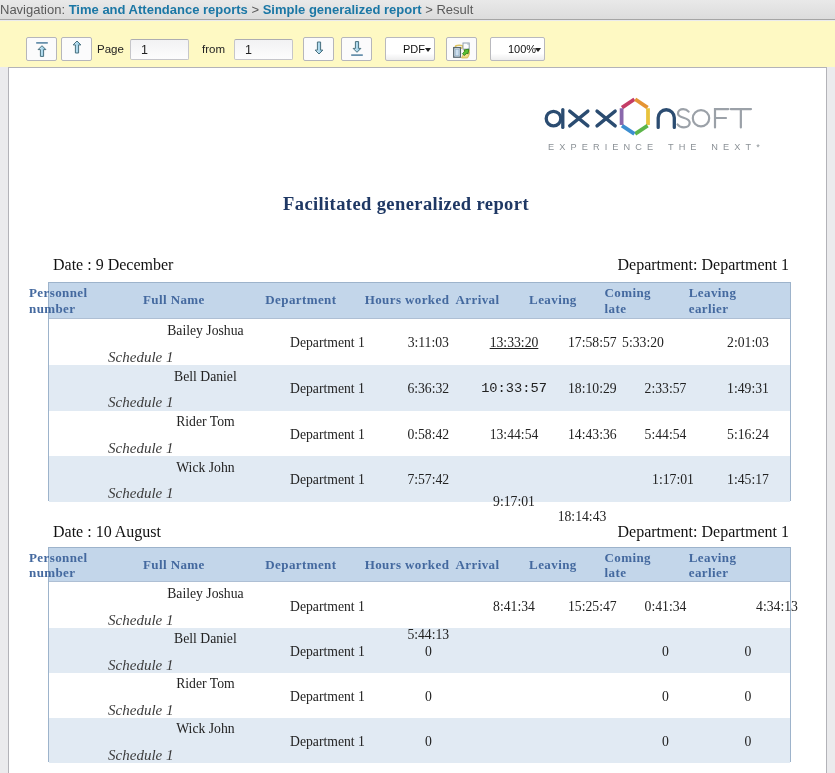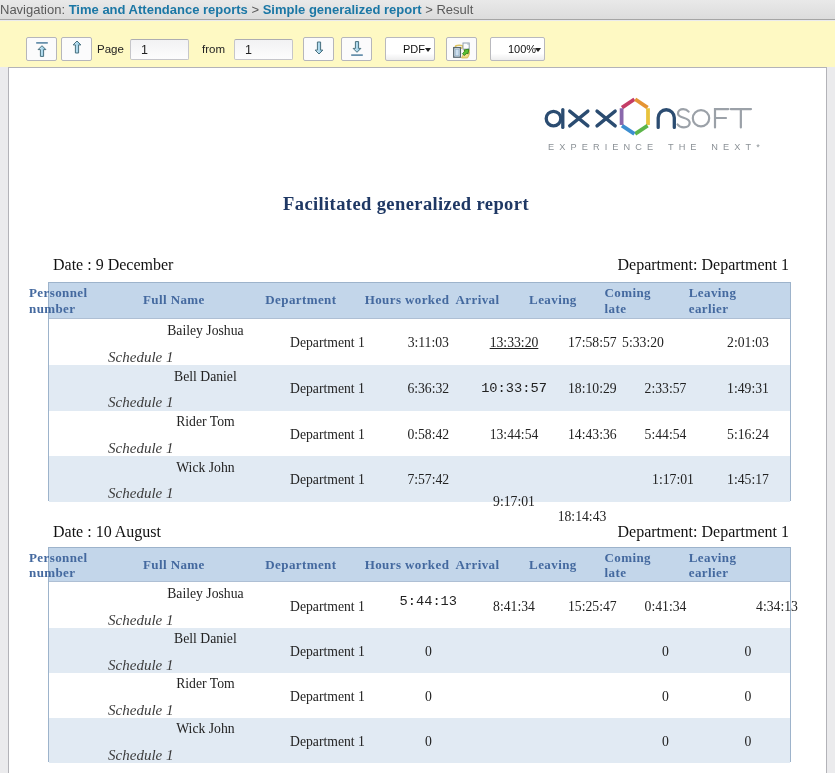--- a/index.html
+++ b/index.html
@@ -213,21 +213,21 @@
   <div class="hl" style="left:134.0px; top:488.8px; width:120px;">Full Name</div>
   <div class="hl" style="left:256.3px; top:488.8px; width:120px;">Department</div>
   <div class="hl" style="left:355.7px; top:488.8px; width:120px;">Hours worked</div>
   <div class="hl" style="left:446.5px; top:488.8px; width:120px;">Arrival</div>
   <div class="hl" style="left:520.1px; top:488.8px; width:120px;">Leaving</div>
   <div class="hl" style="left:595.5px; top:481.6px; width:120px;">Coming<br>late</div>
   <div class="hl" style="left:679.8px; top:481.6px; width:120px;">Leaving<br>earlier</div>
   <div class="dl dname" style="left:116.4px; top:518.2px; width:160px;">Bailey Joshua</div>
   <div class="dsched" style="left:71.8px; top:543.8px; width:120px;">Schedule 1</div>
   <div class="dl" style="left:258.5px; top:530.5px; width:120px;">Department 1</div>
-  <div class="dl" style="left:359.3px; top:526px; width:120px;font-family:Liberation Mono, monospace;">5:44:13</div>
+  <div class="dl" style="left:359.3px; top:559px; width:120px;">5:44:13</div>
   <div class="dl" style="left:445.0px; top:530.5px; width:120px;">8:41:34</div>
   <div class="dl" style="left:523.3px; top:530.5px; width:120px;">15:25:47</div>
   <div class="dl" style="left:596.5px; top:530.5px; width:120px;">0:41:34</div>
   <div class="dl" style="left:708px; top:530.5px; width:120px;">4:34:13</div>
   <div class="dl dname" style="left:116.4px; top:563.2px; width:160px;">Bell Daniel</div>
   <div class="dsched" style="left:71.8px; top:588.8px; width:120px;">Schedule 1</div>
   <div class="dl" style="left:258.5px; top:575.5px; width:120px;">Department 1</div>
   <div class="dl" style="left:359.3px; top:575.5px; width:120px;">0</div>
   <div class="dl" style="left:596.5px; top:575.5px; width:120px;">0</div>
   <div class="dl" style="left:679.0px; top:575.5px; width:120px;">0</div>

